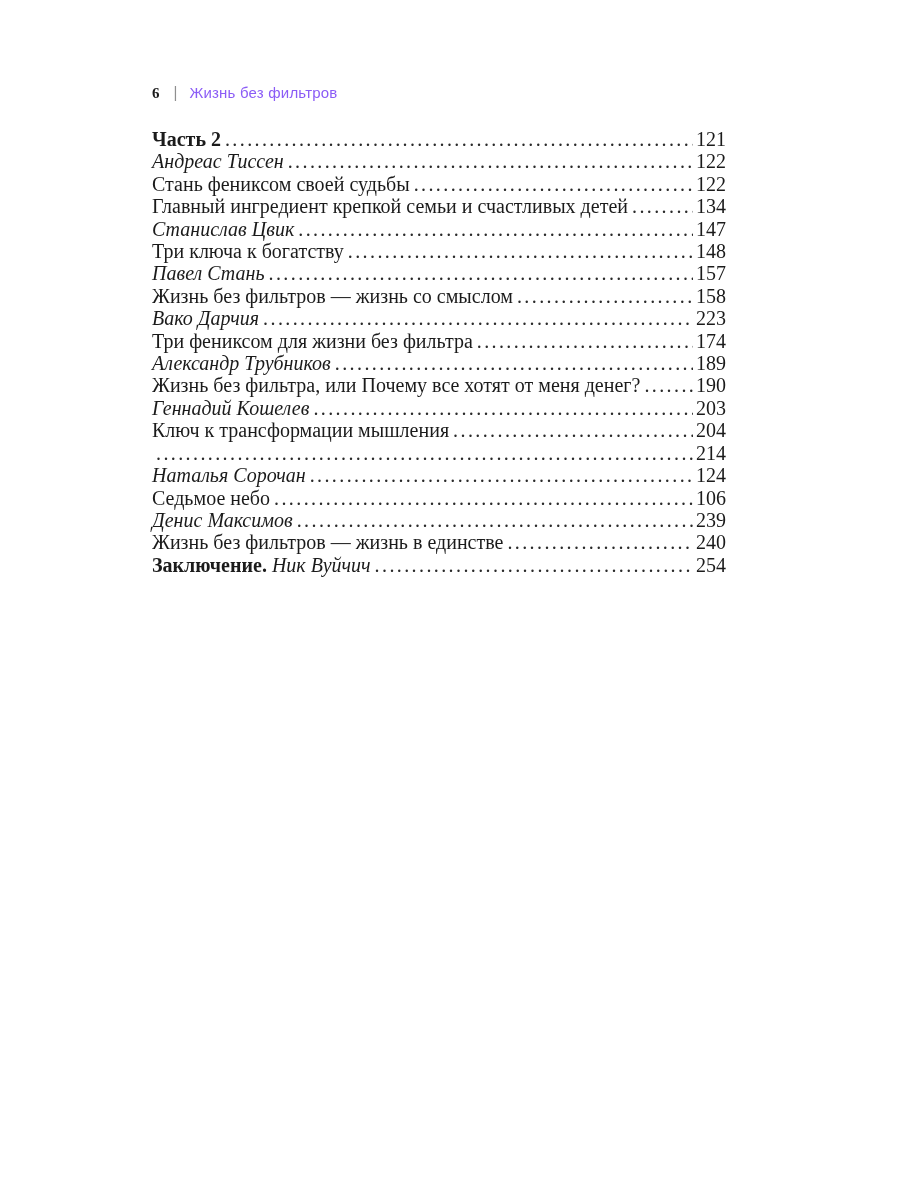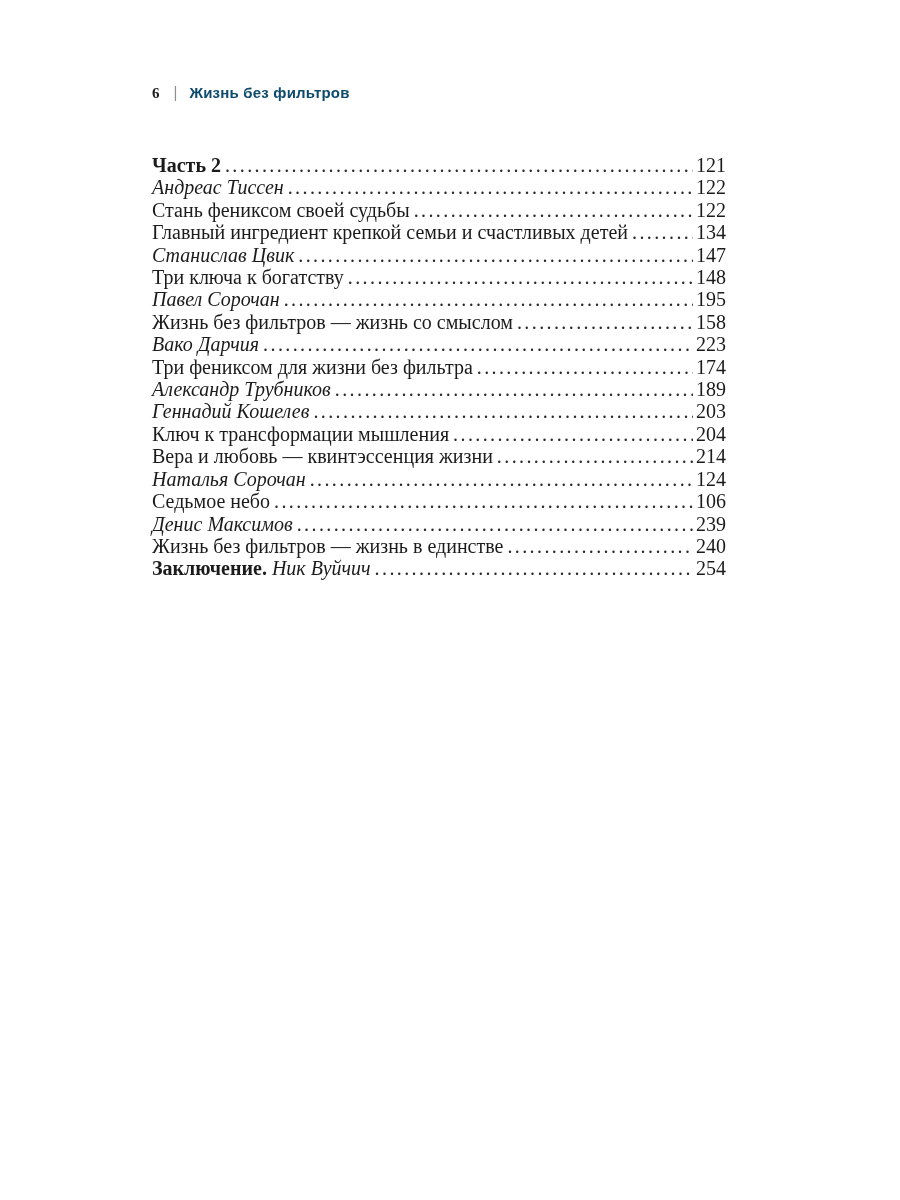--- a/index.html
+++ b/index.html
@@ -33,27 +33,27 @@
   }
   .running-header .sep {
     margin: 0 12px 0 14px;
     color: #8f8f8f;
     font-weight: 400;
     font-family: "Liberation Sans", sans-serif;
     transform: scaleY(1.05);
   }
   .running-header .rtitle {
     font-family: "Liberation Sans", sans-serif;
-    font-weight: 700;
-    color: #0c4a6e;
+    font-weight: 400;
+    color: #8b5cf6;
     letter-spacing: 0.2px;
   }
   
   .toc {
-    margin-top: 52px;
+    margin-top: 26px;
     font-size: 20px;
     line-height: 22.4px;
   }
   .toc-row {
     display: flex;
     align-items: baseline;
     white-space: nowrap;
   }
   .toc-title { flex: 0 0 auto; }
   .toc-title .seg-bold   { font-weight: 700; font-style: normal; }
@@ -118,23 +118,23 @@
       <span class="toc-page">147</span>
     </div>
 
     <div class="toc-row">
       <span class="toc-title"><span class="seg-normal">Три ключа к богатству</span></span>
       <span class="leader"></span>
       <span class="toc-page">148</span>
     </div>
 
     <div class="toc-row">
-      <span class="toc-title"><span class="seg-italic">Павел Сорочан</span></span>
-      <span class="leader"></span>
-      <span class="toc-page">195</span>
+      <span class="toc-title"><span class="seg-italic">Павел Стань</span></span>
+      <span class="leader"></span>
+      <span class="toc-page">157</span>
     </div>
 
     <div class="toc-row">
       <span class="toc-title"><span class="seg-normal">Жизнь без фильтров — жизнь со смыслом</span></span>
       <span class="leader"></span>
       <span class="toc-page">158</span>
     </div>
 
     <div class="toc-row">
       <span class="toc-title"><span class="seg-italic">Вако Дарчия</span></span>
@@ -147,36 +147,40 @@
       <span class="leader"></span>
       <span class="toc-page">174</span>
     </div>
 
     <div class="toc-row">
       <span class="toc-title"><span class="seg-italic">Александр Трубников</span></span>
       <span class="leader"></span>
       <span class="toc-page">189</span>
     </div>
 
+    <div class="toc-row">
+      <span class="toc-title"><span class="seg-normal">Жизнь без фильтра, или Почему все хотят от меня денег?</span></span>
+      <span class="leader"></span>
+      <span class="toc-page">190</span>
+    </div>
 
     <div class="toc-row">
       <span class="toc-title"><span class="seg-italic">Геннадий Кошелев</span></span>
       <span class="leader"></span>
       <span class="toc-page">203</span>
     </div>
 
     <div class="toc-row">
       <span class="toc-title"><span class="seg-normal">Ключ к трансформации мышления</span></span>
       <span class="leader"></span>
       <span class="toc-page">204</span>
     </div>
 
 
     <div class="toc-row">
-      <span class="toc-title"><span class="seg-normal">Вера и любовь — квинтэссенция жизни</span></span>
       <span class="leader"></span>
       <span class="toc-page">214</span>
     </div>
 
     <div class="toc-row">
       <span class="toc-title"><span class="seg-italic">Наталья Сорочан</span></span>
       <span class="leader"></span>
       <span class="toc-page">124</span>
     </div>
 

